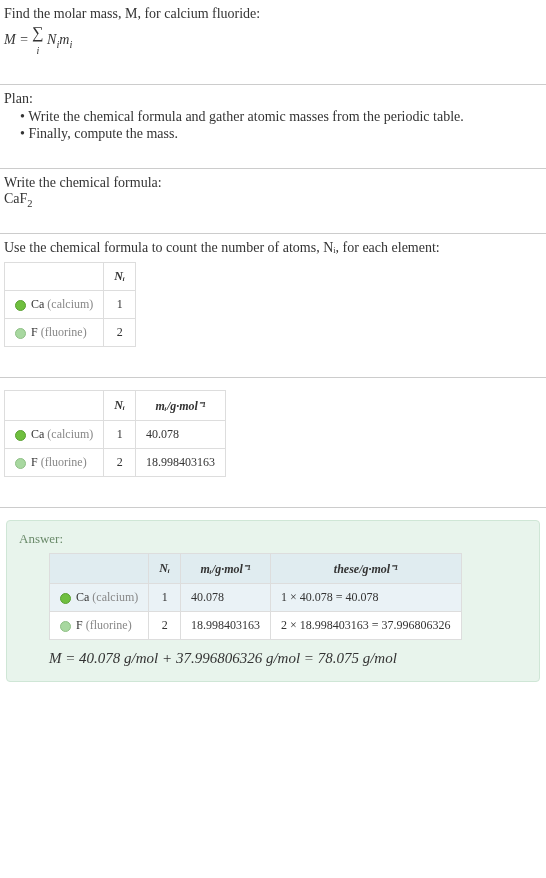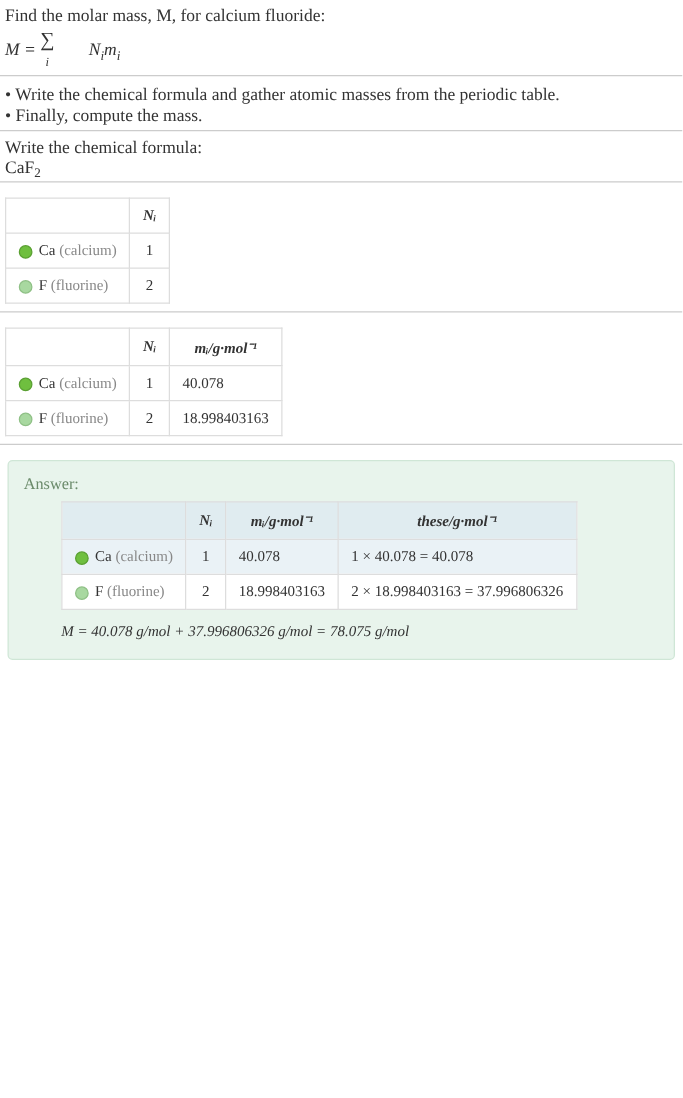--- a/index.html
+++ b/index.html
@@ -5,40 +5,40 @@
   body {
     margin: 0;
     padding: 0;
     font-family: Georgia, 'Times New Roman', serif;
     font-size: 14px;
     color: #333;
     background: #fff;
     width: 546px;
   }
   .section {
-    padding: 6px 4px 0 4px;
+    padding: 6px 4px 24px 4px;
     border-bottom: 1px solid #ccc;
   }
   .section:last-child {
     border-bottom: none;
   }
   .formula {
     font-style: italic;
     margin: 2px 0;
   }
   .sub {
     font-size: 0.75em;
     vertical-align: sub;
   }
   .sup {
     font-size: 0.75em;
     vertical-align: super;
   }
   .list {
-    margin: 2px 0;
+    margin: 2px 16px;
   }
   .list-item {
     margin: 1px 0;
   }
   table {
     border-collapse: collapse;
     margin: 6px 0;
     background: #fff;
   }
   th, td {
@@ -80,57 +80,59 @@
   .answer-box table {
     margin-left: 30px;
     background: #fff;
   }
   .answer-box th { background: #e0ecf0; }
   .answer-box tr.row-even td { background: #eaf2f6; }
   .answer-box tr.row-odd td { background: #fff; }
   .final-formula {
     margin: 10px 0 0 30px;
     font-style: italic;
-    font-size: 12px;
+    font-size: 15px;
   }
   .chem {
     font-family: Georgia, serif;
   }
   .ni-col { text-align: center; }
 </style>
 </head>
 <body>
 
 <div class="section">
   <div>Find the molar mass, M, for calcium fluoride:</div>
   <div class="formula">
     <span style="font-style:italic;">M</span> =
     <span style="display:inline-block; vertical-align:middle; text-align:center; font-style:normal;">
       <span style="font-size:16px;">∑</span><br>
       <span style="font-size:10px; font-style:italic;">i</span>
     </span>
-    <span style="font-style:italic;margin-left:24px;">N<span class="sub">i</span>m<span class="sub">i</span></span>
+    <span style="font-style:italic;">N<span class="sub">i</span>m<span class="sub">i</span></span>
   </div>
 </div>
 
 <div class="section">
+  <div>Plan:</div>
   <div class="list">
     <div class="list-item">• Write the chemical formula and gather atomic masses from the periodic table.</div>
     <div class="list-item">• Finally, compute the mass.</div>
   </div>
 </div>
 
 <div class="section">
   <div>Write the chemical formula:</div>
   <div class="chem">
     <span>CaF</span><span class="sub">2</span>
   </div>
 </div>
 
 <div class="section">
+  <div>Use the chemical formula to count the number of atoms, Nᵢ, for each element:</div>
   <table>
     <tbody>
         <tr>
       <th></th>
       <th>Nᵢ</th>
     </tr>
     <tr>
       <td class="element-cell"><span class="dot dot-ca"></span><span style="color:#333;">Ca</span> <span>(calcium)</span></td>
       <td class="ni-col">1</td>
     </tr>

